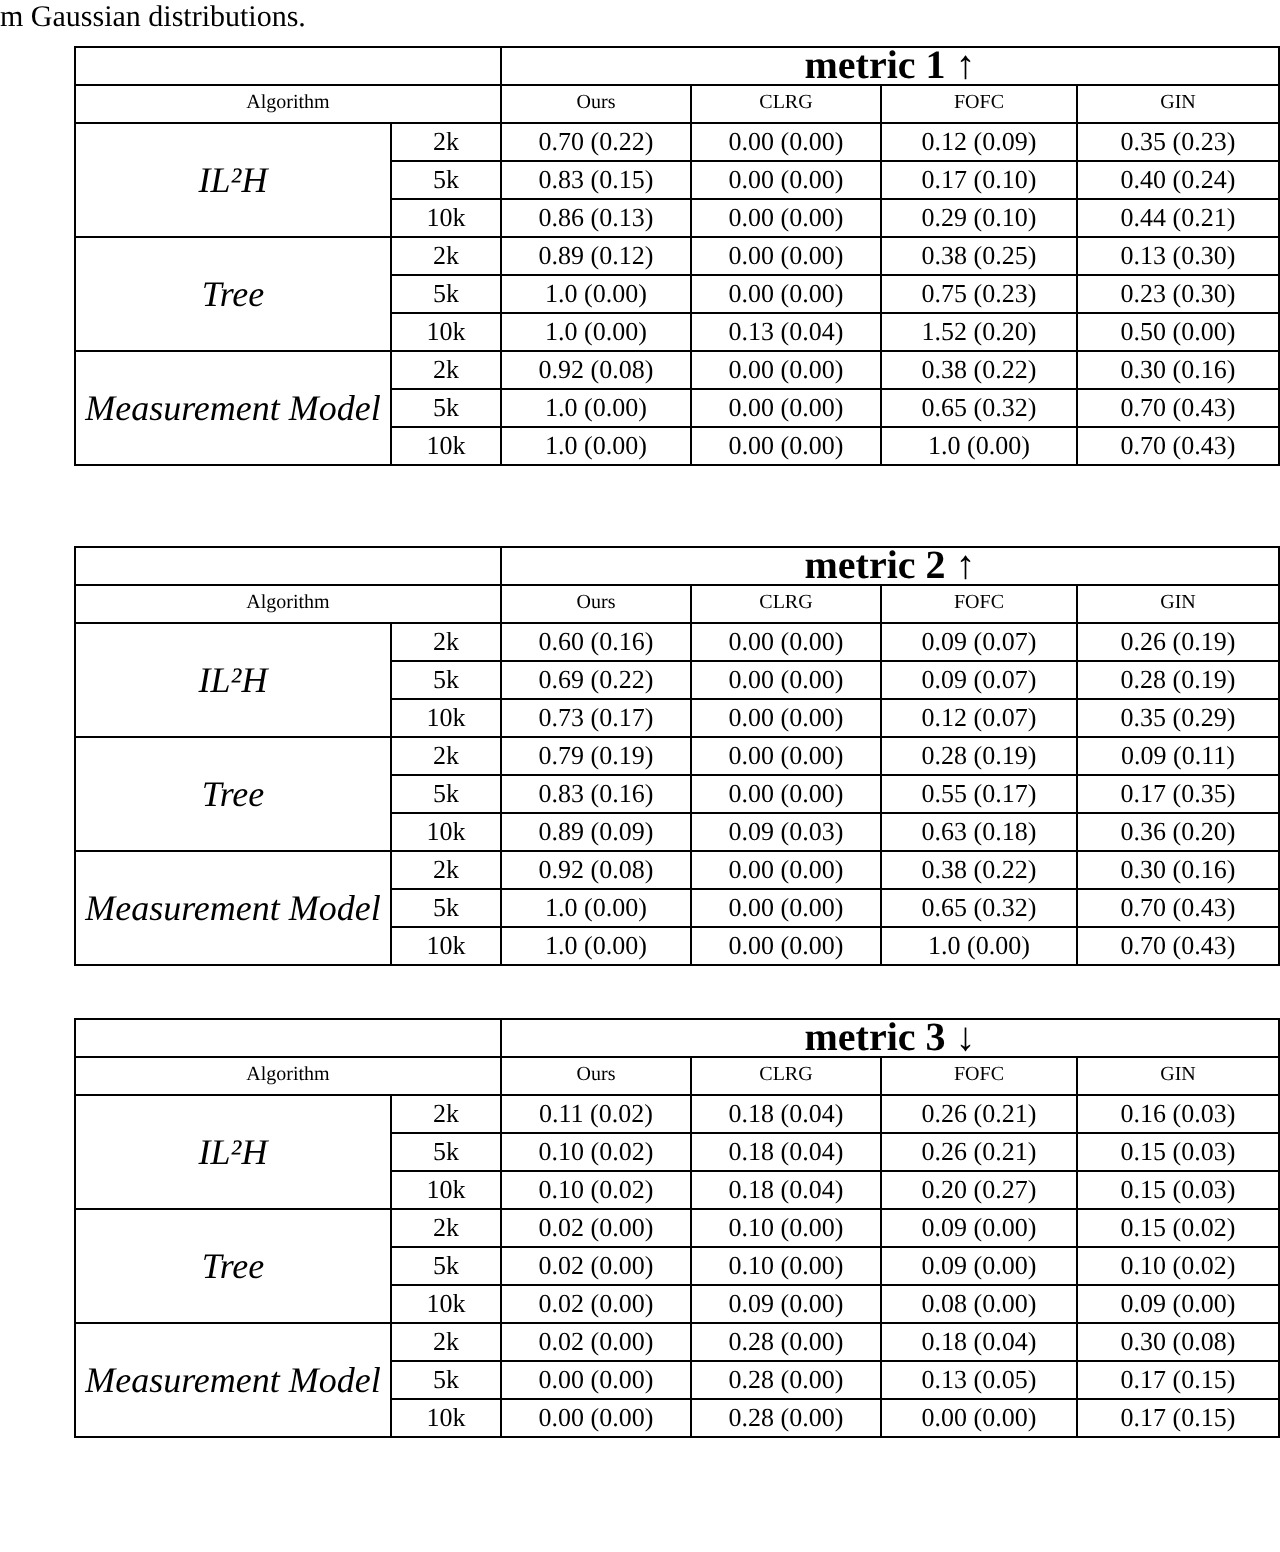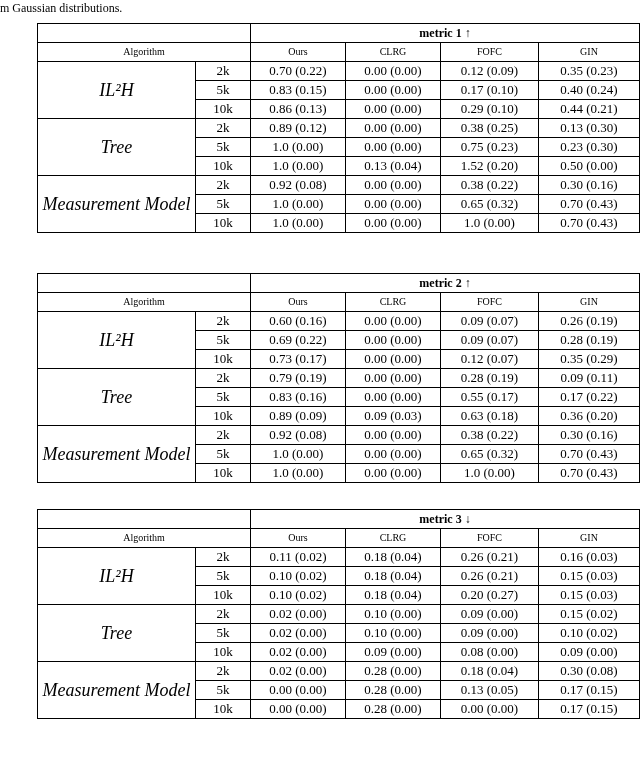--- a/index.html
+++ b/index.html
@@ -8,21 +8,21 @@
     height: 776px;
     background: #ffffff;
     color: #000000;
     font-family: "Liberation Serif", serif;
     position: relative;
     overflow: hidden;
   }
   .fragment {
     position: absolute;
     left: 0;
-    font-size: 12px;
+    font-size: 15px;
     white-space: nowrap;
   }
   #fragment-top { top: 1px; }
   #fragment-bottom { top: 779px; }
   #tables-wrap {
     position: absolute;
     left: 37px;
     top: 23px;
     width: 602px;
   }
@@ -34,21 +34,21 @@
   }
   table.metrics-table td {
     border: 1px solid #000;
     text-align: center;
     vertical-align: middle;
     padding: 1px 2px;
     height: 16px;
     line-height: 16px;
     overflow: hidden;
   }
-  td.metric-label { font-weight: bold; font-size: 12px; }
+  td.metric-label { font-weight: bold; font-size: 20px; }
   td.algo-name { font-style: italic; font-size: 18px; }
   td.algo-header, td.col-header { font-size: 10px; }
   .gap1 { margin-bottom: 40px; }
   .gap2 { margin-bottom: 26px; }
 </style>
 </head>
 <body>
 
 <div id="fragment-top" class="fragment">m Gaussian distributions.</div>
 
@@ -191,21 +191,21 @@
           <td>0.79 (0.19)</td>
           <td>0.00 (0.00)</td>
           <td>0.28 (0.19)</td>
           <td>0.09 (0.11)</td>
         </tr>
         <tr>
           <td>5k</td>
           <td>0.83 (0.16)</td>
           <td>0.00 (0.00)</td>
           <td>0.55 (0.17)</td>
-          <td>0.17 (0.22)</td>
+          <td>0.17 (0.35)</td>
         </tr>
         <tr>
           <td>10k</td>
           <td>0.89 (0.09)</td>
           <td>0.09 (0.03)</td>
           <td>0.63 (0.18)</td>
           <td>0.36 (0.20)</td>
         </tr>
         <tr>
           <td rowspan="3" class="algo-name">Measurement Model</td>

